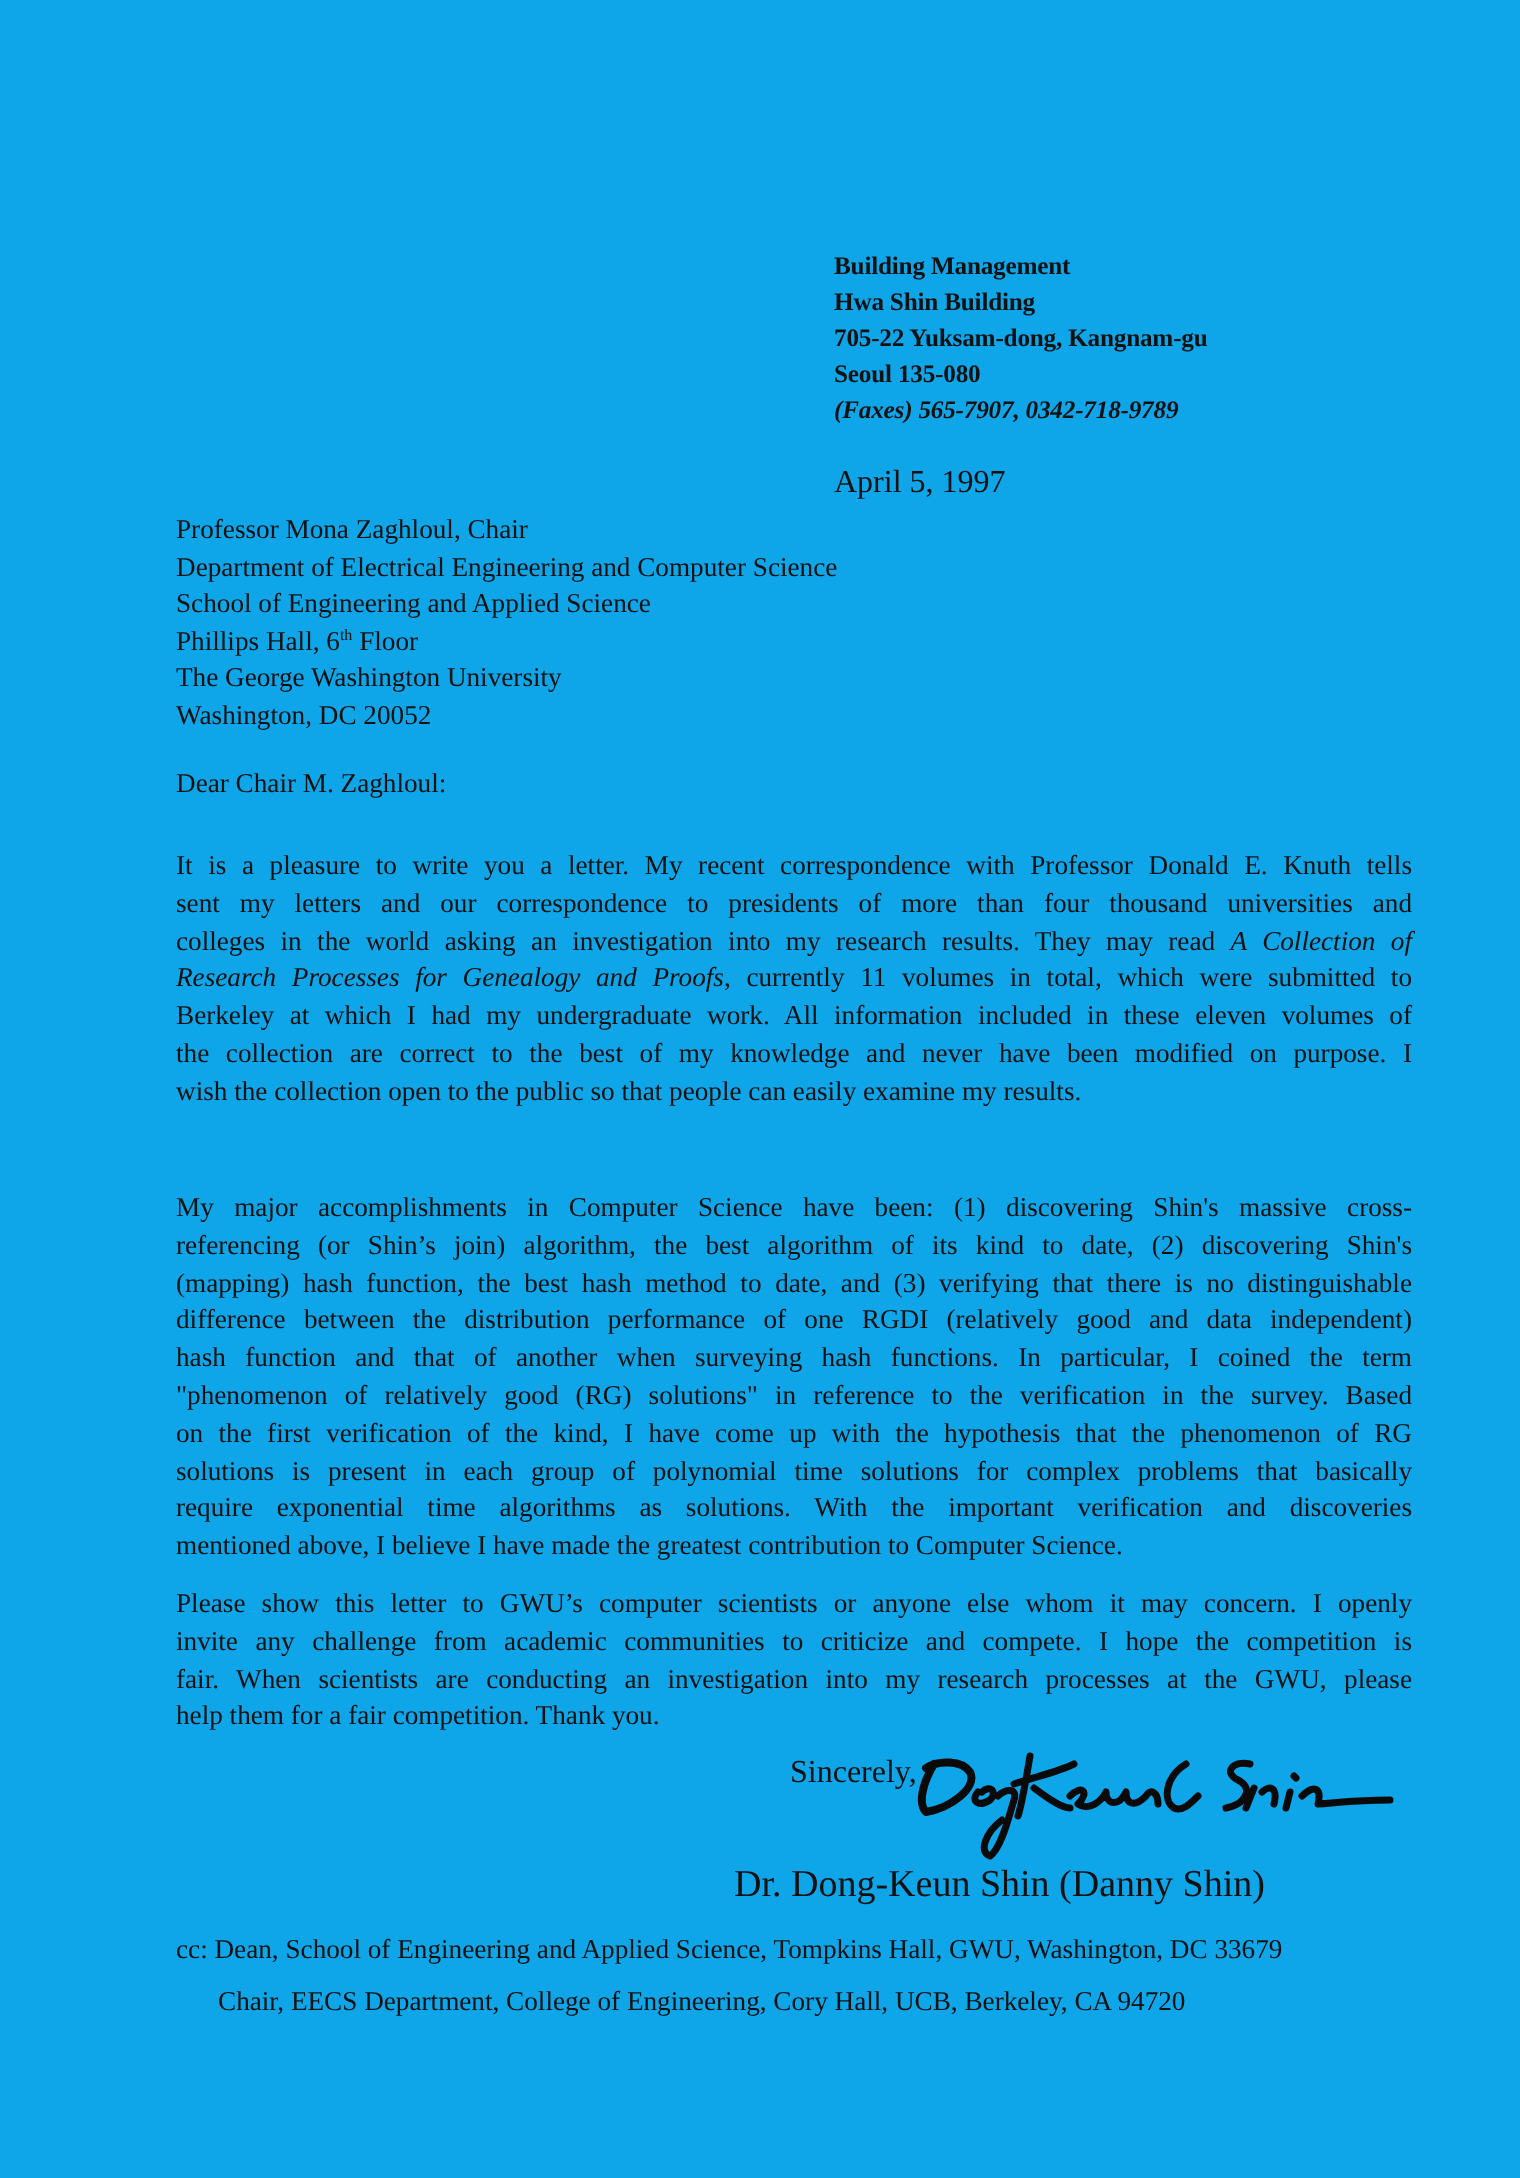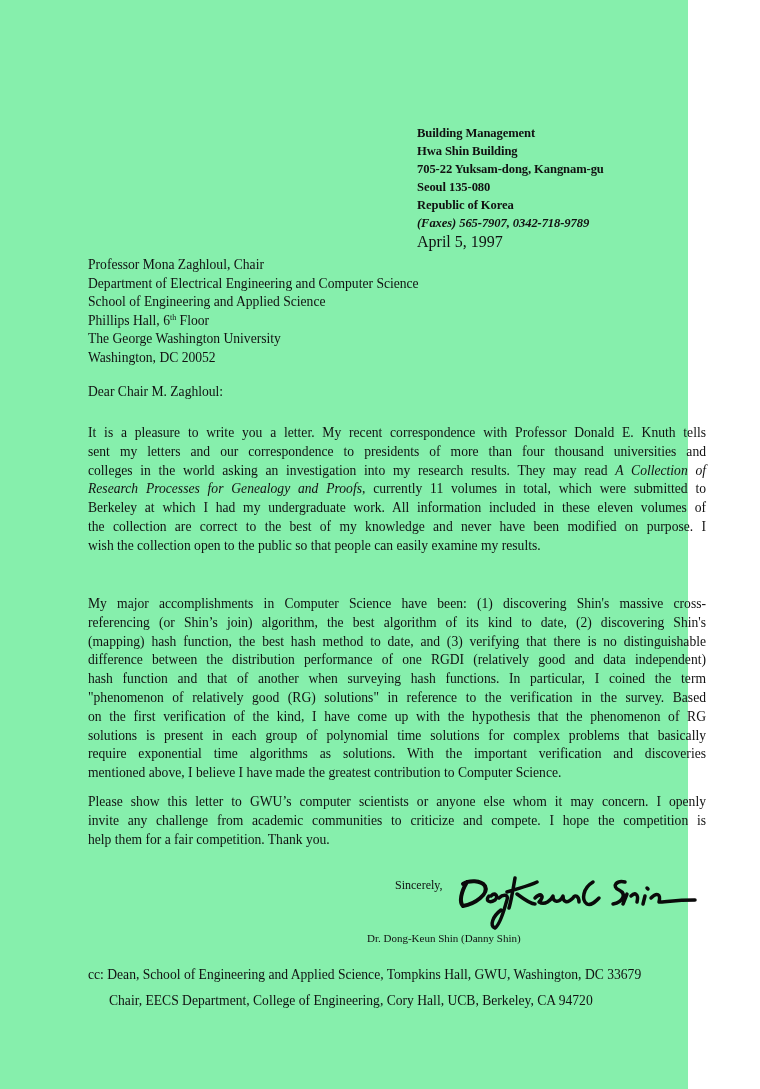--- a/index.html
+++ b/index.html
@@ -11,23 +11,23 @@
       width: 760px;
       height: 1089px;
       position: relative;
       overflow: hidden;
       font-family: "Liberation Serif", "DejaVu Serif", serif;
       color: #111111;
     }
     .page {
       position: absolute;
       left: 0; top: 0;
-      width: 688px;
+      width: 760px;
       height: 1089px;
-      background: #86efac;
+      background: #0ea5e9;
     }
     .sender {
       position: absolute;
       left: 417px;
       top: 124px;
       font-size: 12.6px;
       line-height: 18px;
       font-weight: bold;
       letter-spacing: -0.1px;
     }
@@ -77,35 +77,35 @@
       text-align-last: left;
     }
     .para em { }
     #p1 { top: 424px; }
     #p2 { top: 595px; }
     #p3 { top: 793px; }
     .closing {
       position: absolute;
       left: 395px;
       top: 878px;
-      font-size: 12px;
+      font-size: 16px;
       white-space: nowrap;
     }
     .signature {
       position: absolute;
       left: 455px;
       top: 870px;
       width: 250px;
       height: 60px;
     }
     .signer {
       position: absolute;
       left: 367px;
       top: 932px;
-      font-size: 11px;
+      font-size: 19px;
       white-space: nowrap;
     }
     .cc {
       position: absolute;
       left: 88px;
       top: 962px;
       font-size: 13.6px;
       line-height: 26px;
     }
     .cc .line { display: block; white-space: nowrap; }
@@ -114,21 +114,20 @@
 </head>
 <body>
 
 <div class="page">
 
   <div class="sender">
     <span class="line">Building Management</span>
     <span class="line">Hwa Shin Building</span>
     <span class="line">705-22 Yuksam-dong, Kangnam-gu</span>
     <span class="line">Seoul 135-080</span>
-    <span class="line">Republic of Korea</span>
     <span class="line fax">(Faxes) 565-7907, 0342-718-9789</span>
   </div>
 
   <div class="date">April 5, 1997</div>
 
   <div class="recipient">
     <span class="line">Professor Mona Zaghloul, Chair</span>
     <span class="line">Department of Electrical Engineering and Computer Science</span>
     <span class="line">School of Engineering and Applied Science</span>
     <span class="line"><span>Phillips Hall, 6</span><sup>th</sup><span> Floor</span></span>
@@ -157,20 +156,21 @@
     <span class="ln">"phenomenon of relatively good (RG) solutions" in reference to the verification in the survey.   Based</span>
     <span class="ln">on the first verification of the kind, I have come up with the hypothesis that the phenomenon of RG</span>
     <span class="ln">solutions is present in each group of polynomial time solutions for complex problems that basically</span>
     <span class="ln">require exponential time algorithms as solutions. With the important verification and discoveries</span>
     <span class="ln last">mentioned above, I believe I have made the greatest contribution to Computer Science.</span>
   </div>
 
   <div class="para" id="p3">
     <span class="ln">Please show this letter to GWU’s computer scientists or anyone else whom it may concern.   I openly</span>
     <span class="ln">invite any challenge from academic communities to criticize and compete.   I hope the competition is</span>
+    <span class="ln">fair.   When scientists are conducting an investigation into my research processes at the GWU, please</span>
     <span class="ln last">help them for a fair competition.   Thank you.</span>
   </div>
 
   <div class="closing">Sincerely,</div>
 
   <div class="signature">
     <svg width="250" height="60" viewBox="0 0 250 60" xmlns="http://www.w3.org/2000/svg">
       <g fill="none" stroke="#0a0a0a" stroke-linecap="round" stroke-linejoin="round">
 
         <path d="M12 12 C 6 22, 4 32, 8 36 C 20 34, 34 24, 30 16 C 26 10, 14 10, 8 14" stroke-width="4"></path>

